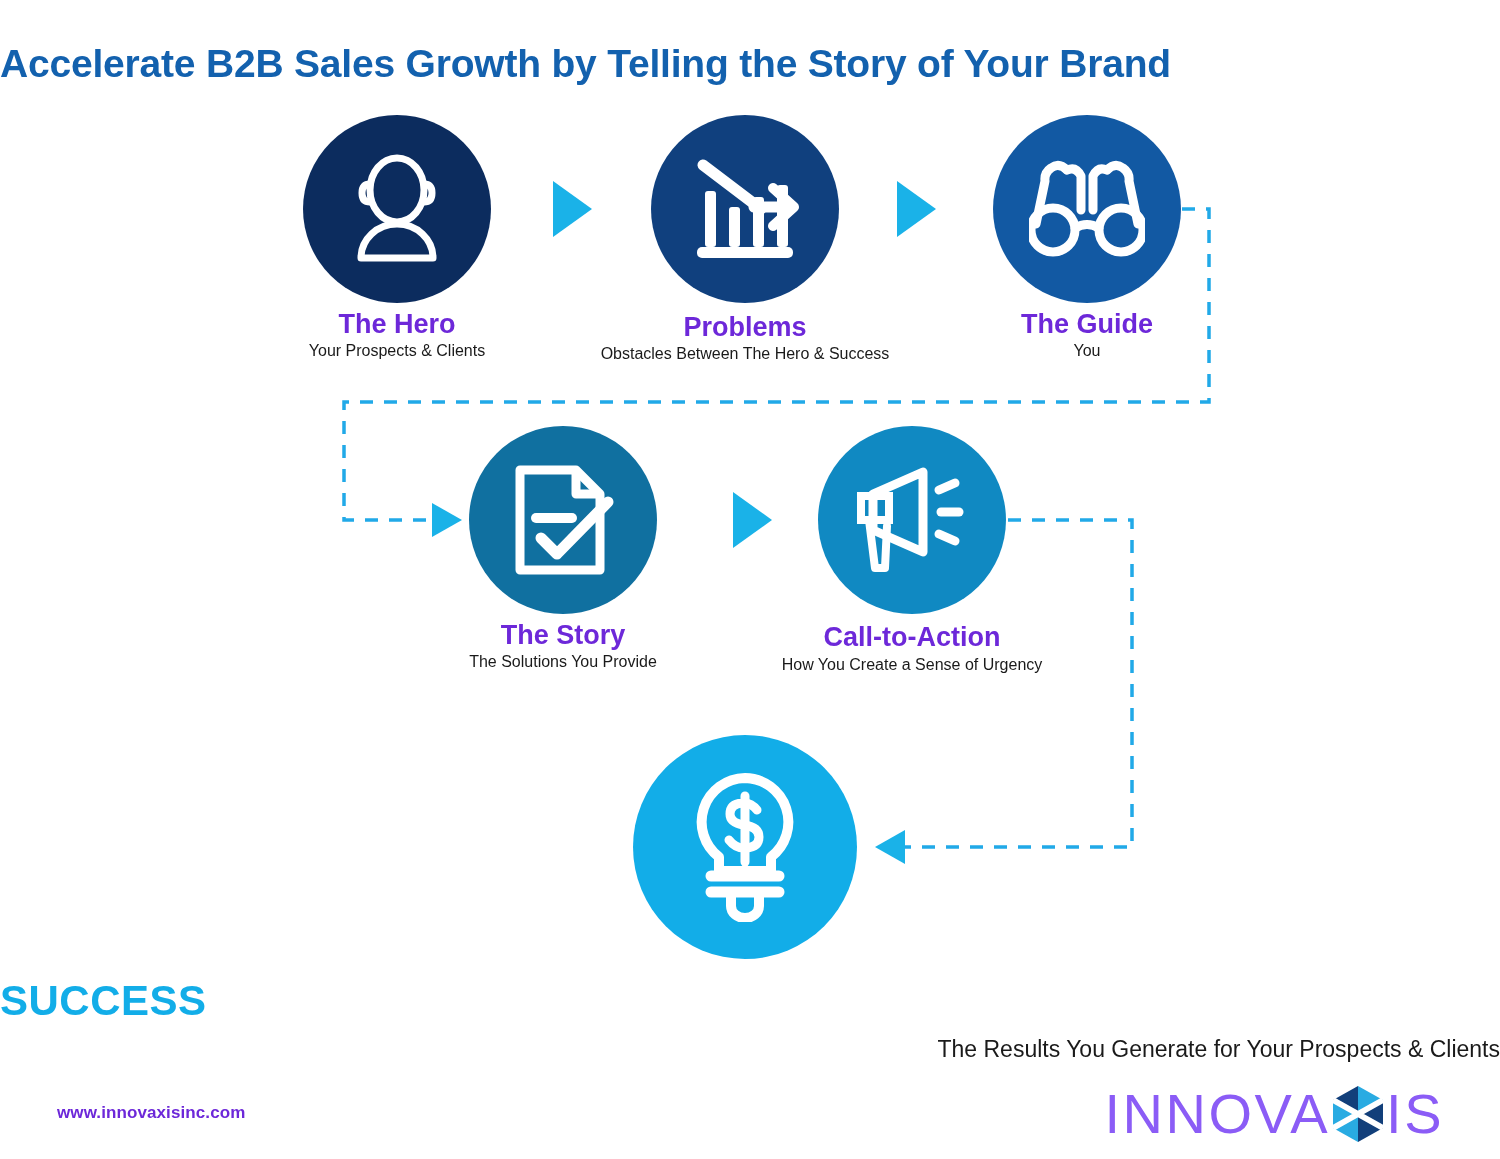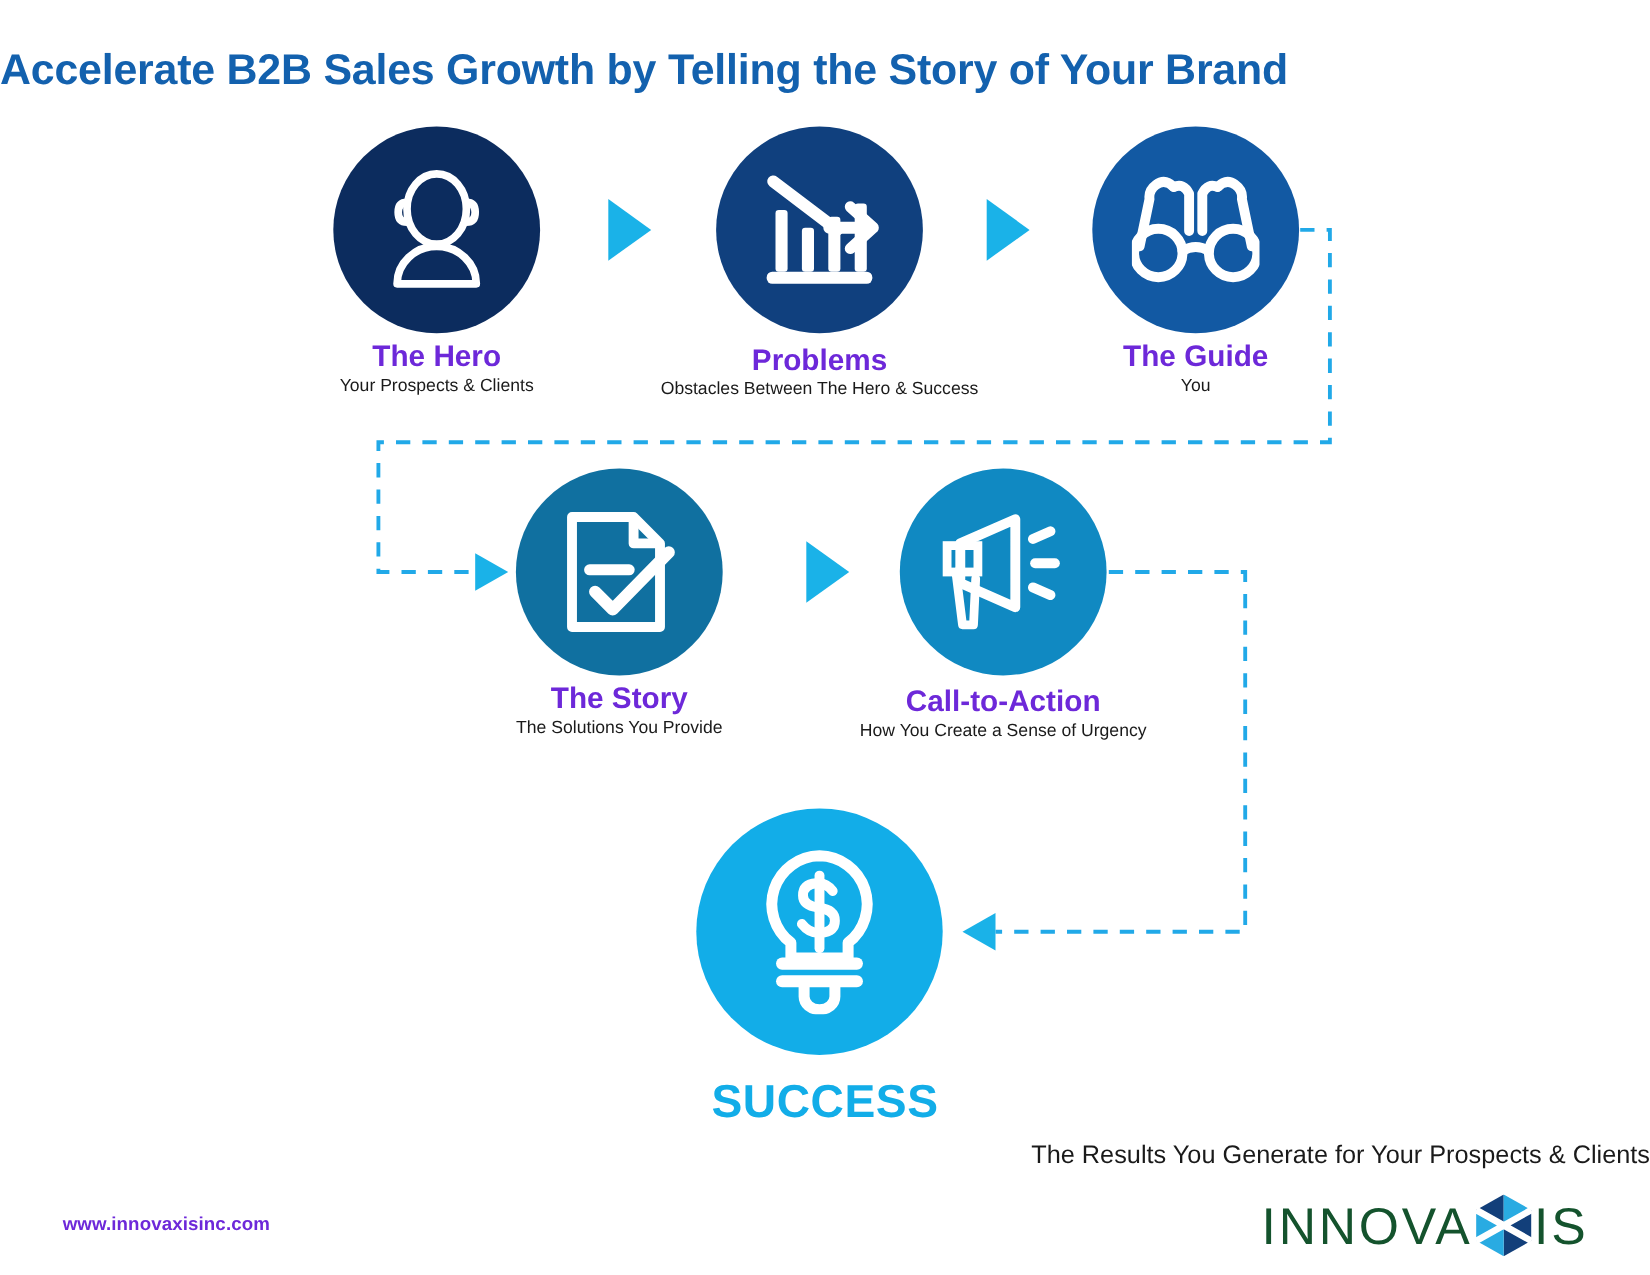--- a/index.html
+++ b/index.html
@@ -77,21 +77,20 @@
     color: #1a1a1a;
     white-space: nowrap;
   }
 
   
   #success-title {
     position: absolute;
     left: 0;
     top: 977px;
     width: 1500px;
-    text-align: center;
     font-size: 42px;
     font-weight: bold;
     letter-spacing: 0.5px;
     color: #12ade8;
   }
   #success-sub {
     position: absolute;
     left: 0;
     top: 1036px;
     width: 1500px;
@@ -122,24 +121,24 @@
   }
   #logo {
     position: absolute;
     right: 56px;
     top: 1085px;
     display: flex;
     align-items: center;
     height: 58px;
   }
   .logo-word {
-    font-size: 47px;
+    font-size: 56px;
     font-weight: normal;
     letter-spacing: 2.5px;
-    color: #14532d;
+    color: #8b5cf6;
     line-height: 1;
     text-align: right;
   }
   #logo-mark { margin: 0 1px; display: block; }
 </style>
 </head>
 <body>
 
 <div id="canvas">
 

